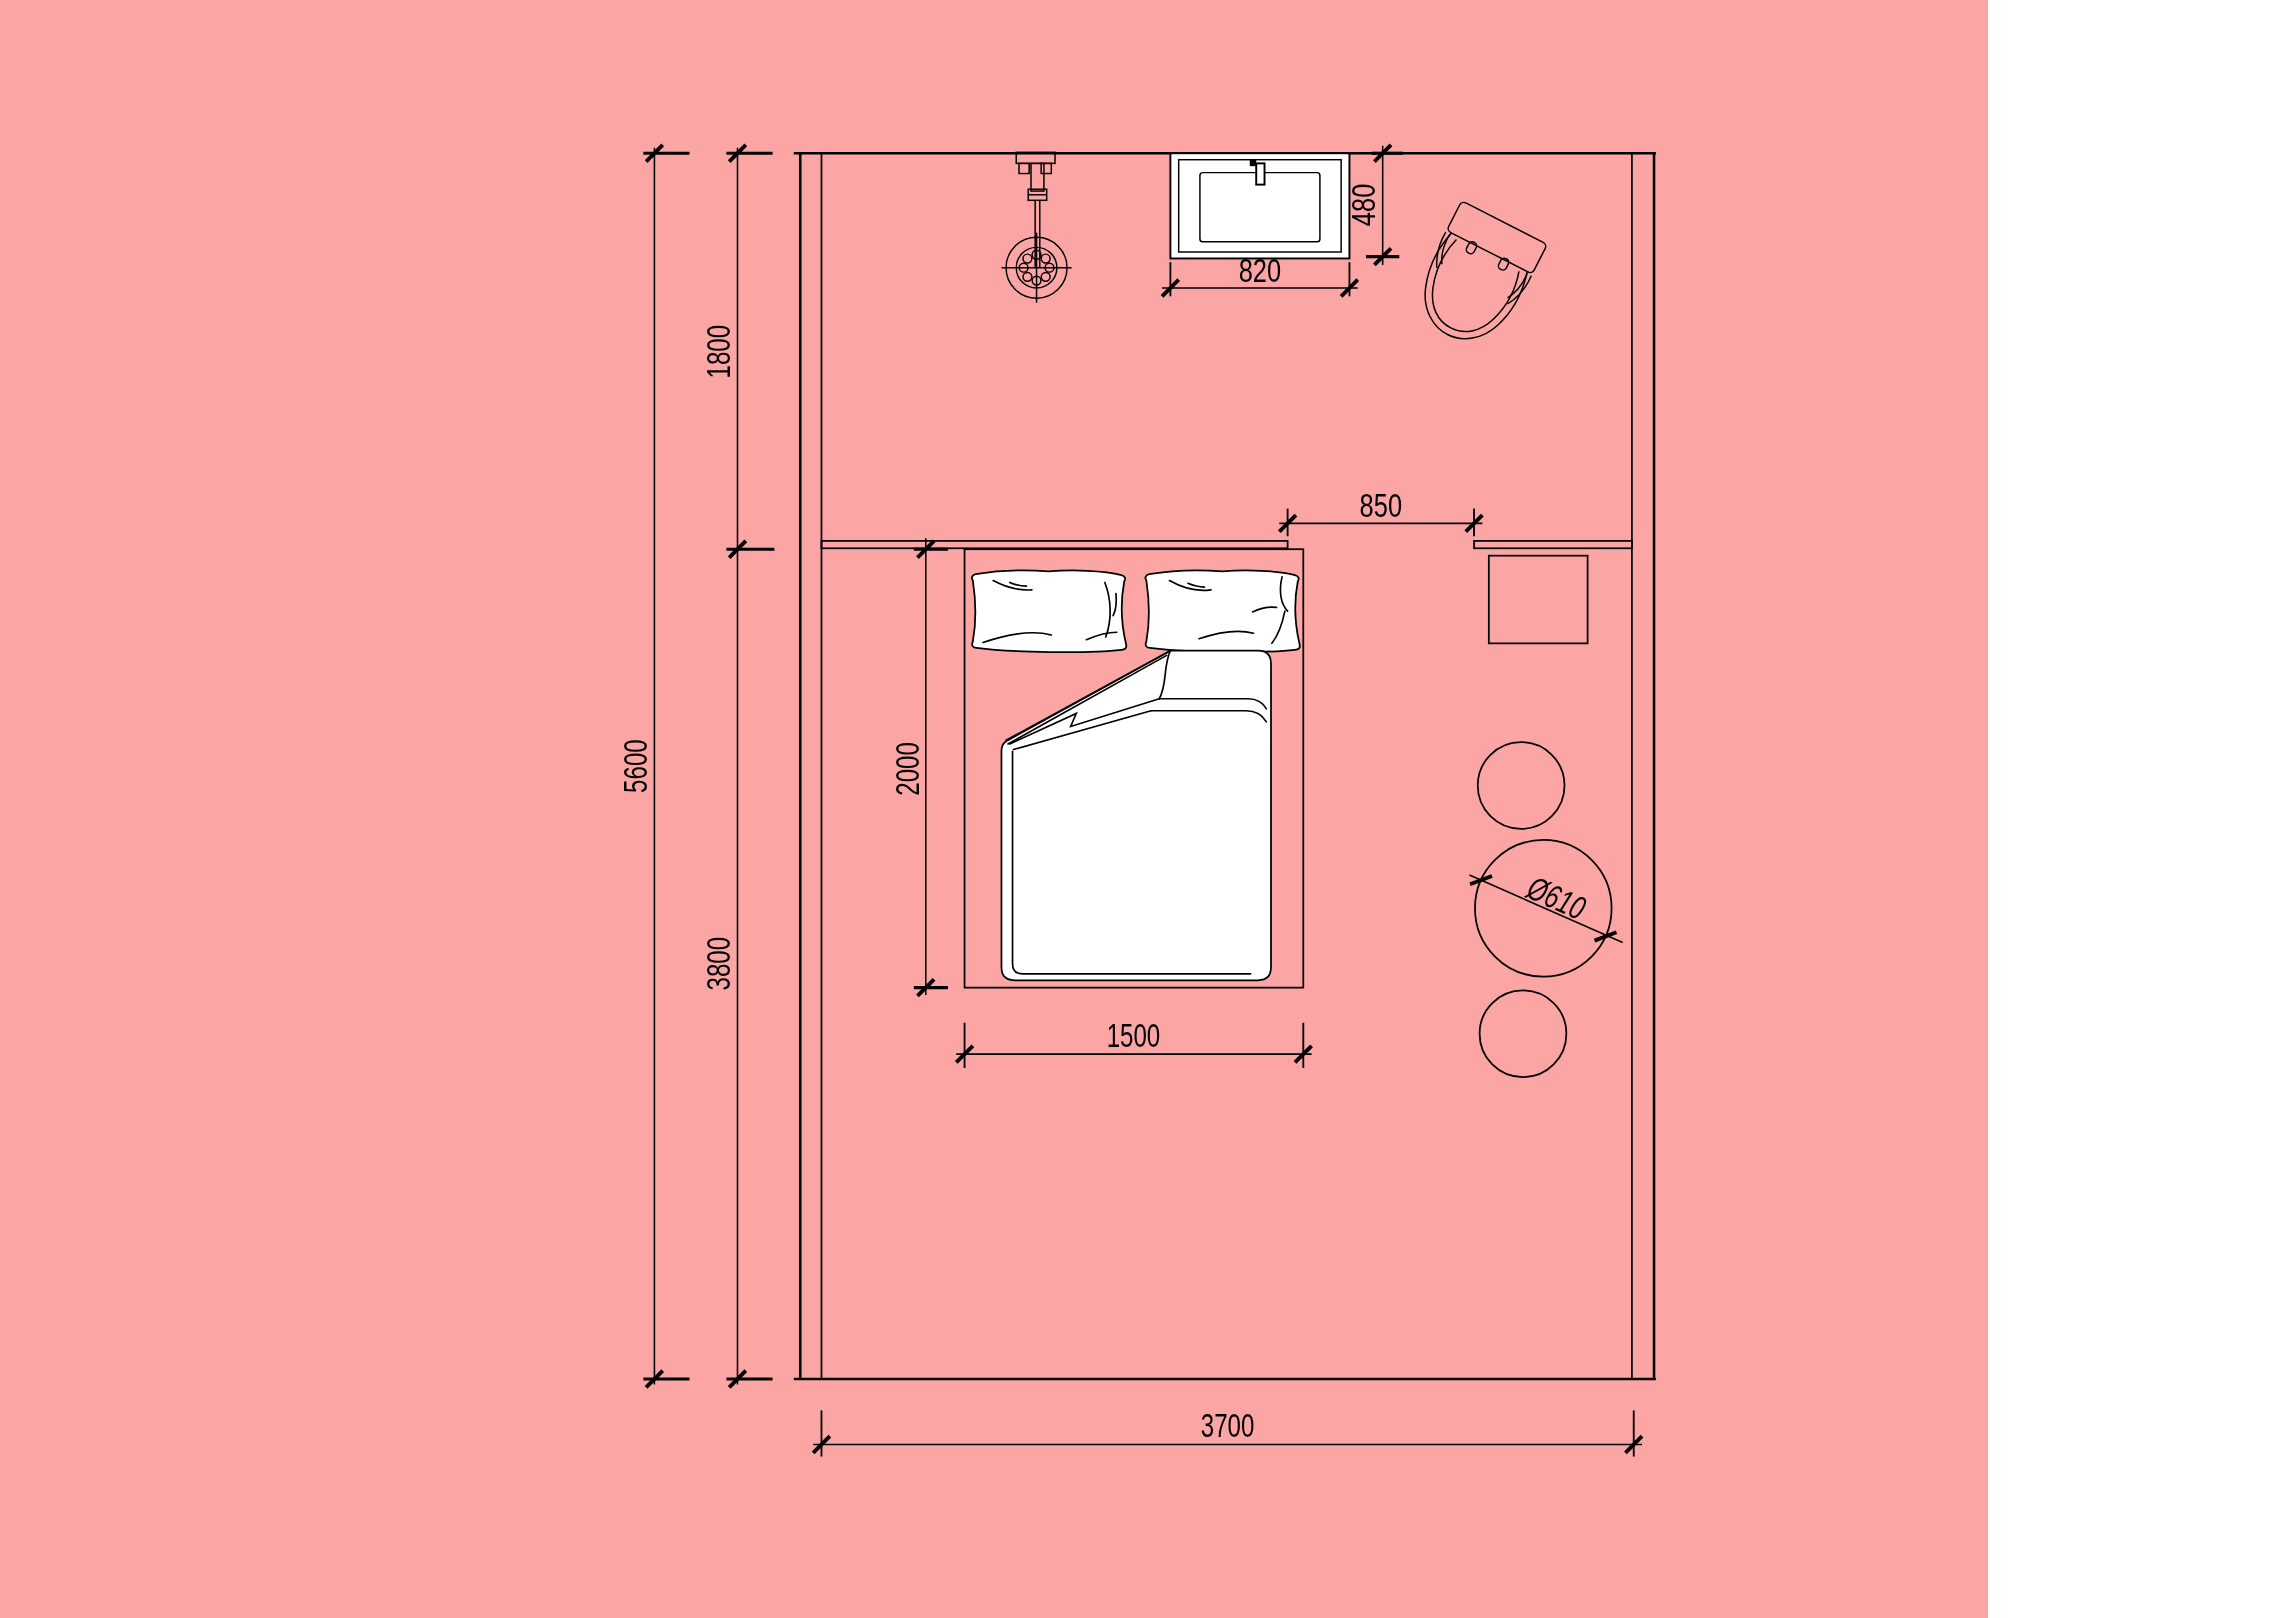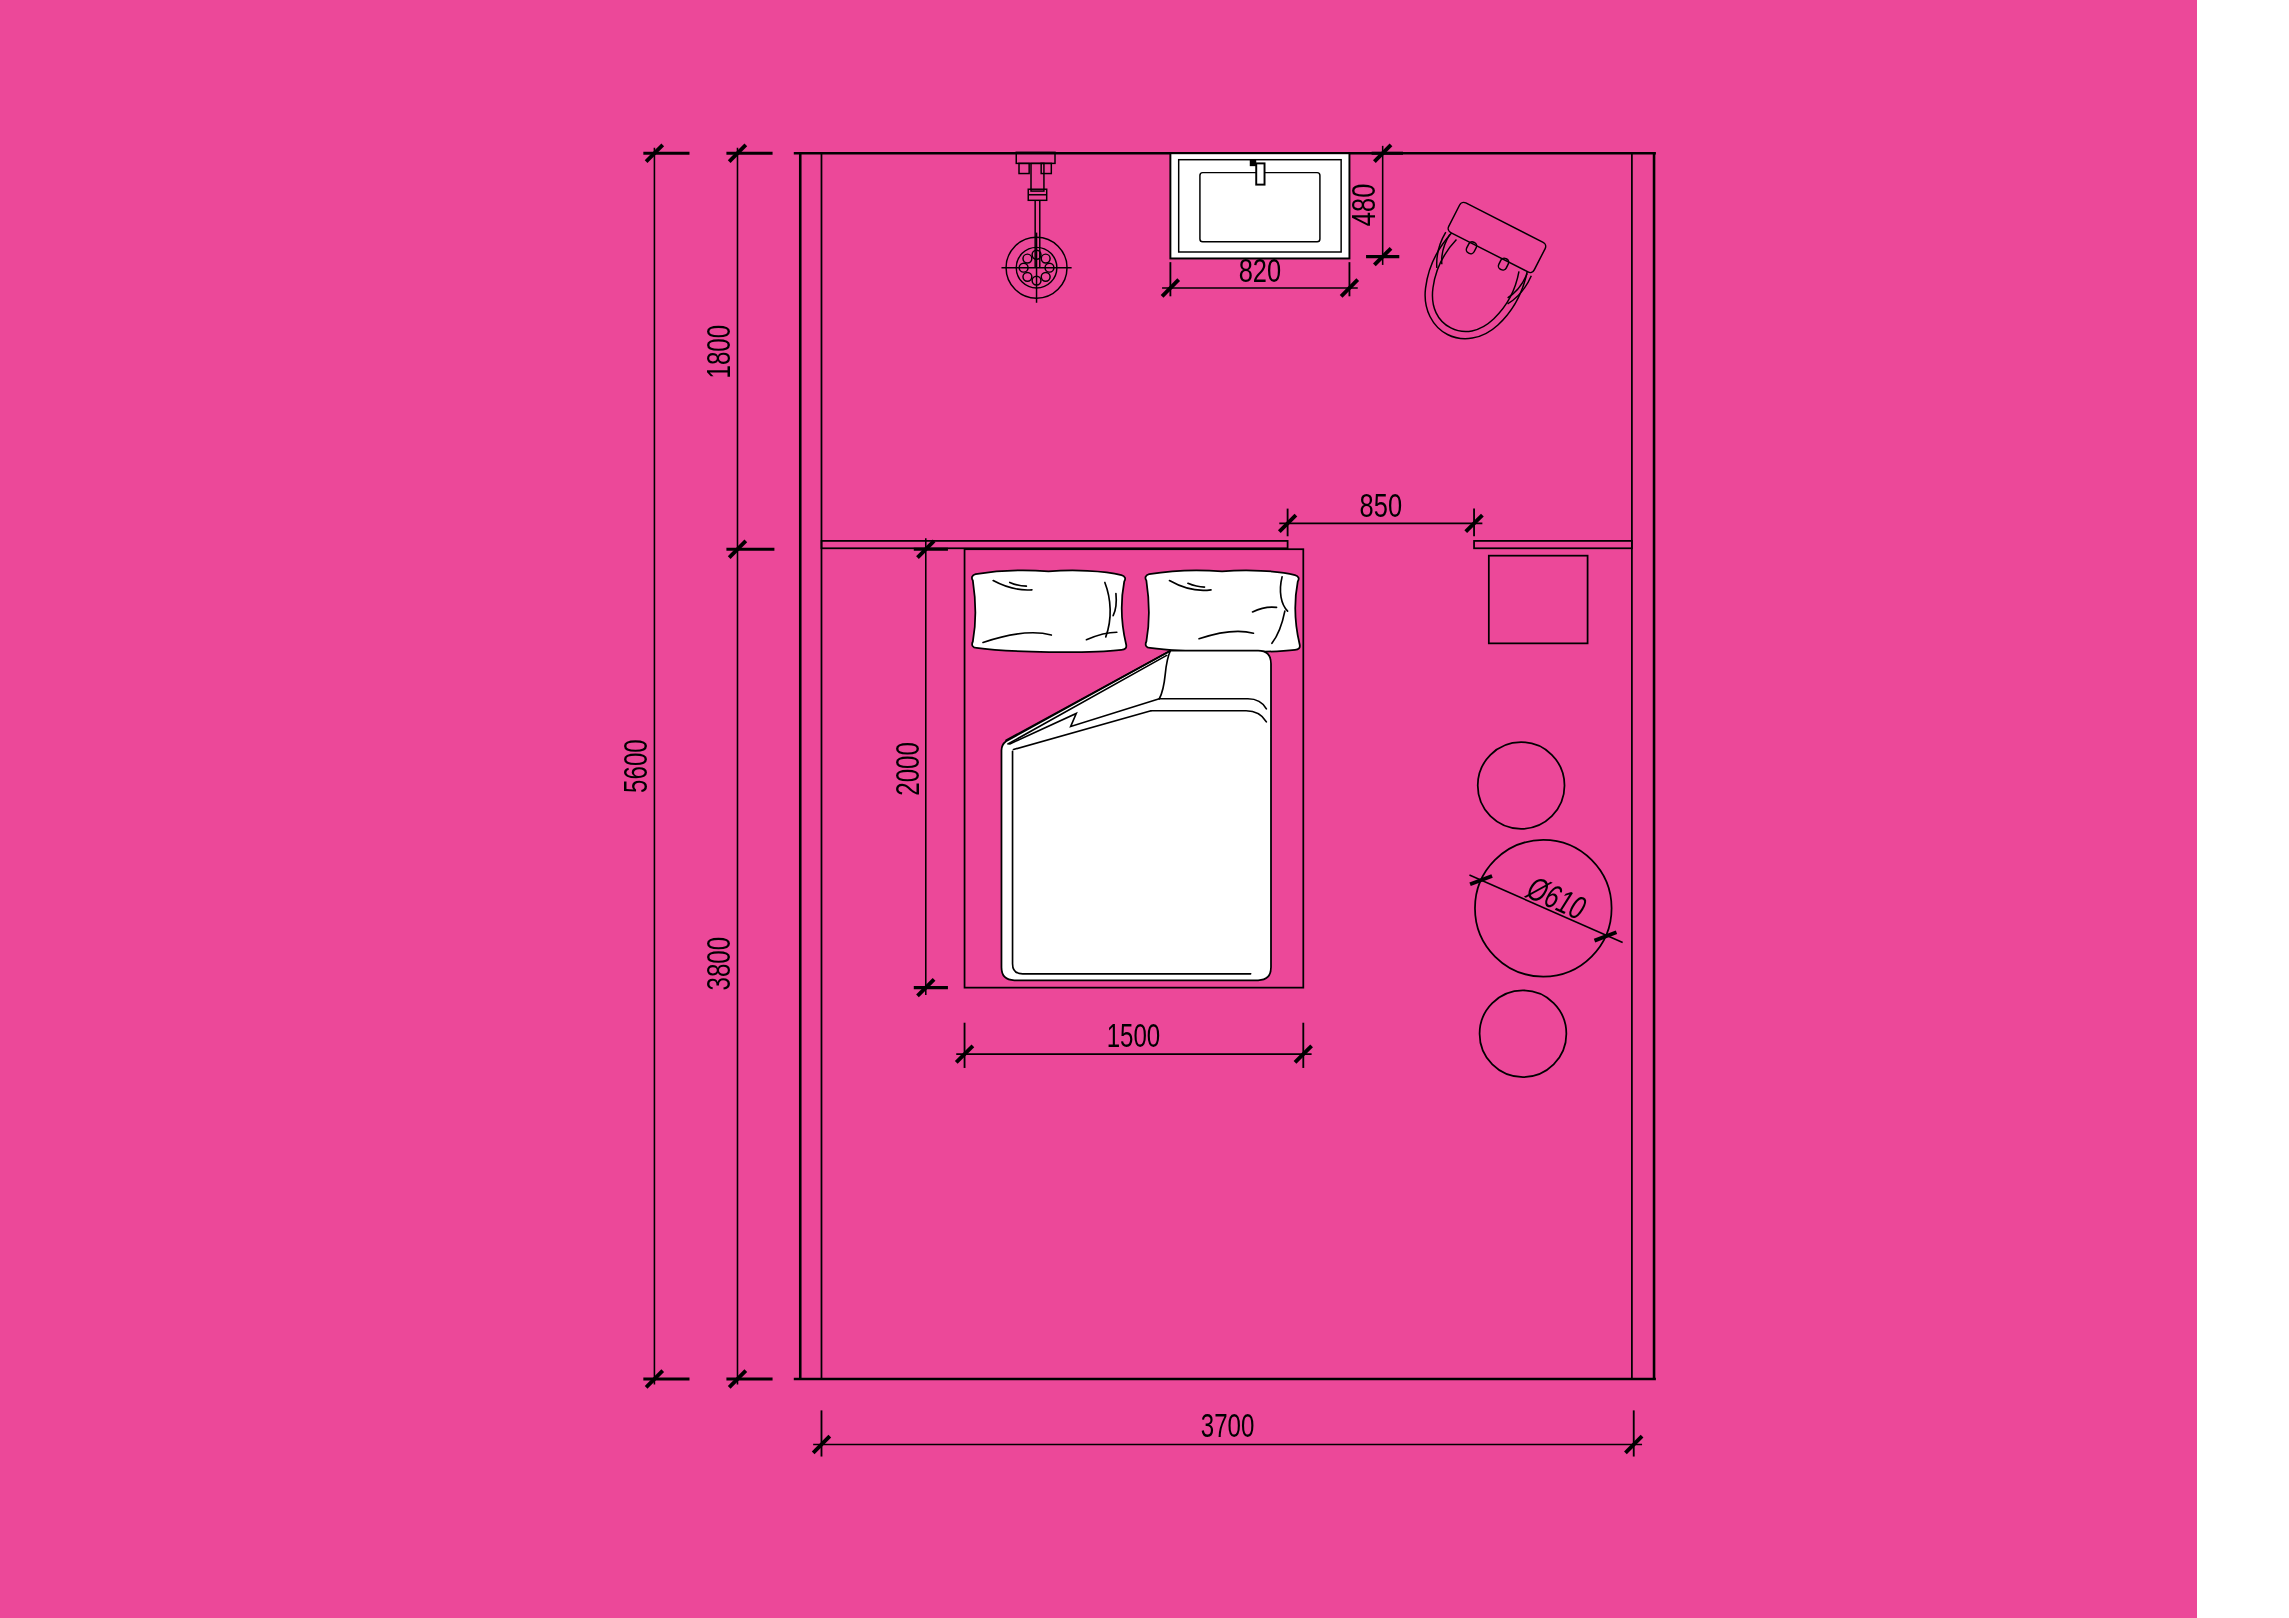--- a/index.html
+++ b/index.html
@@ -1,16 +1,16 @@
 <!DOCTYPE html>
 <html style="font-size:14.8px"><head>
 <meta charset="utf-8">
 <style>
   html,body{margin:0;padding:0;background:#ffffff;}
-  .canvas{position:relative;width:2197px;height:1619px;background:#ec4899;overflow:hidden;text-decoration:underline;}
+  .canvas{position:relative;width:1988px;height:1619px;background:#fca5a5;overflow:hidden;text-decoration:underline;}
   svg{position:absolute;left:0;top:0;}
   .wall{stroke:#000;stroke-width:2.8;fill:none;stroke-linecap:butt;}
   .thin{stroke:#000;stroke-width:1.9;fill:none;}
   .fixt{stroke:#000;stroke-width:2.1;fill:#fff;}
   .fixtn{stroke:#000;stroke-width:1.6;fill:none;}
   .dim{stroke:#000;stroke-width:1.7;fill:none;}
   .ext{stroke:#000;stroke-width:2.0;fill:none;}
   .extb{stroke:#000;stroke-width:3.4;fill:none;}
   .tick{stroke:#000;stroke-width:4.2;fill:none;}
   .hand{stroke:#000;stroke-width:1.9;fill:#fff;stroke-linejoin:round;}

